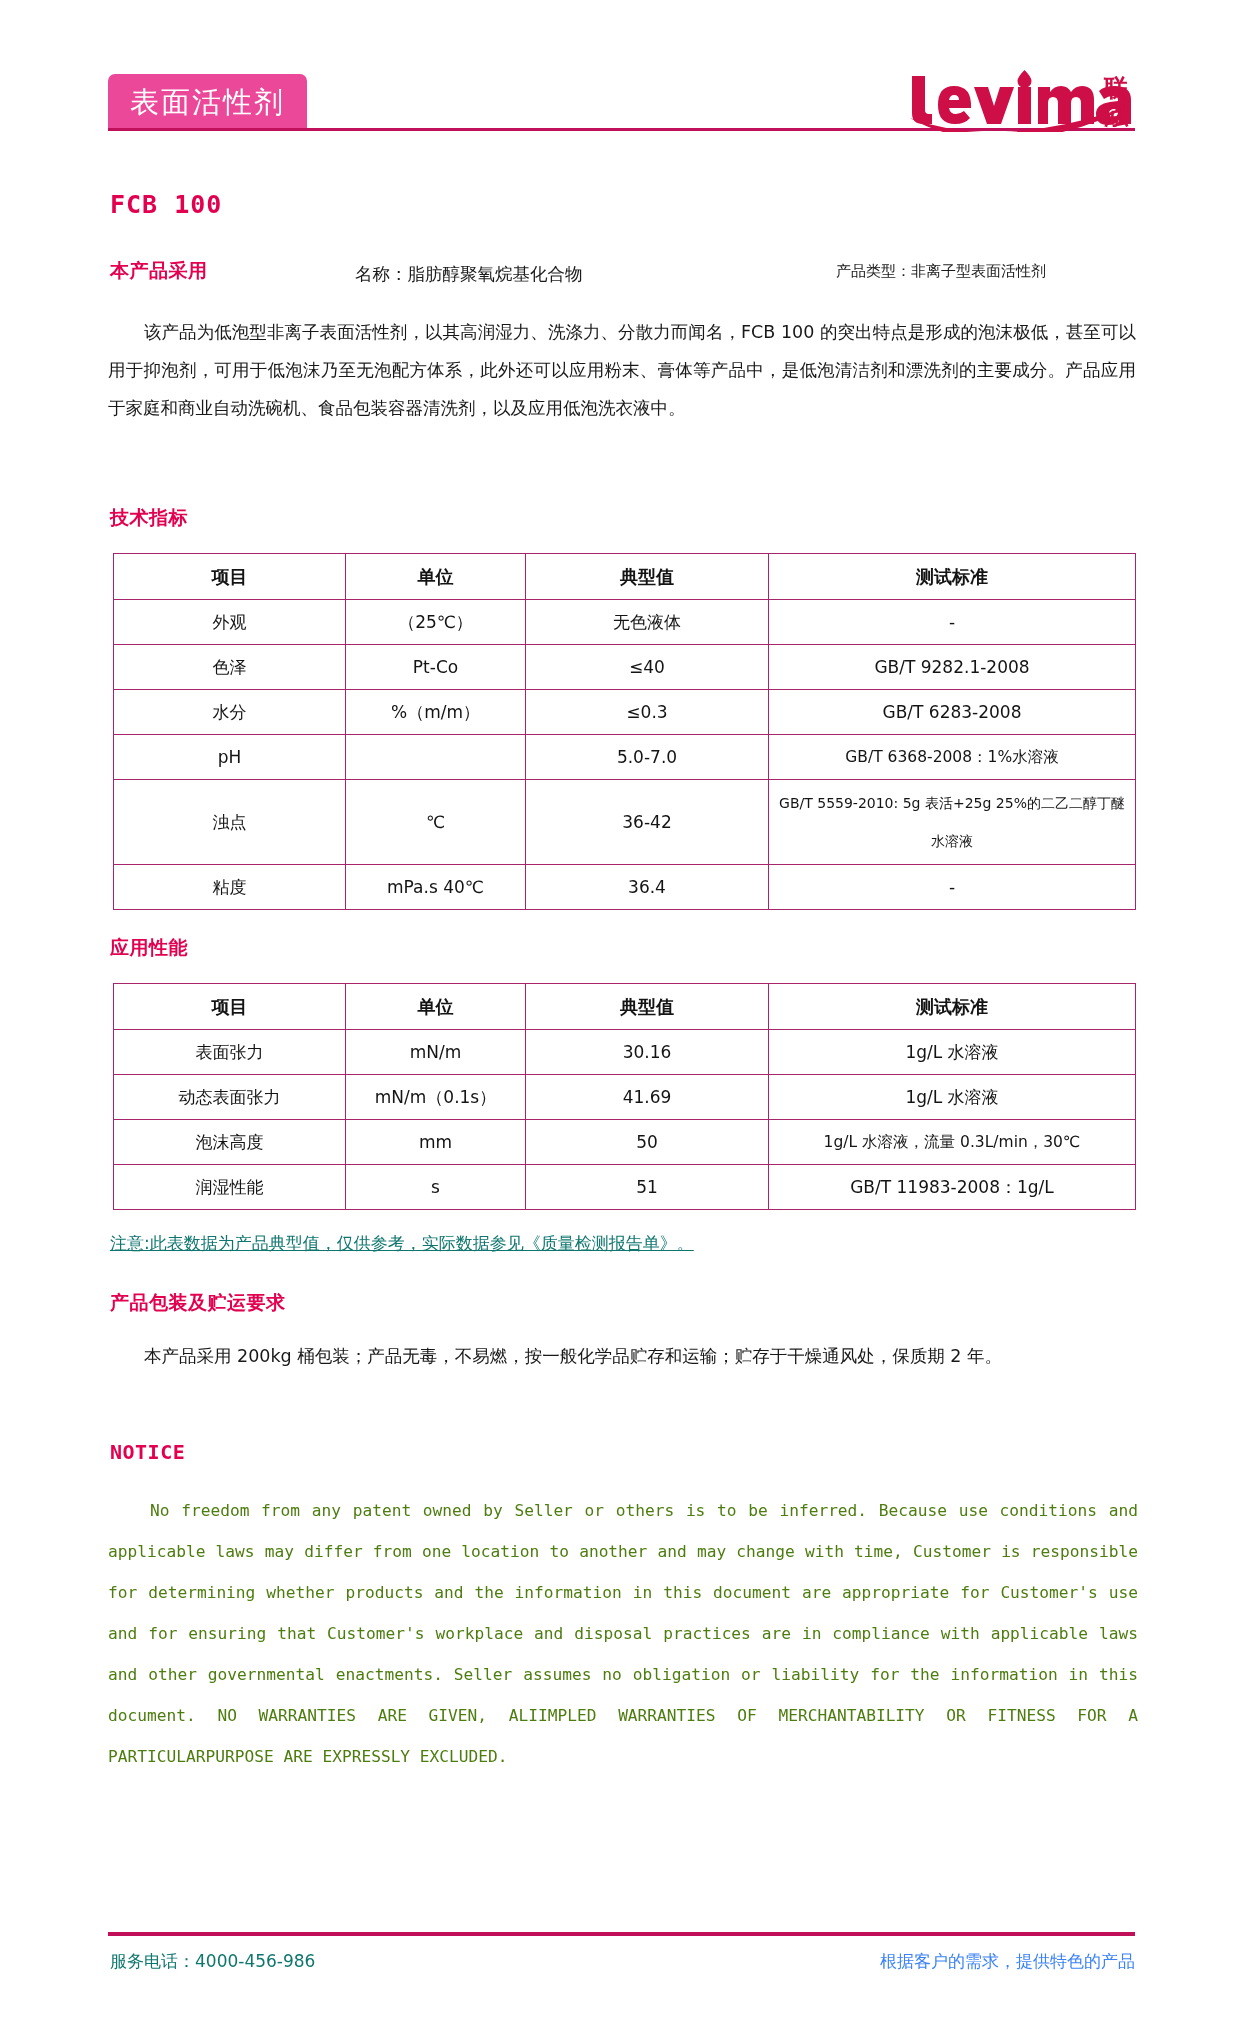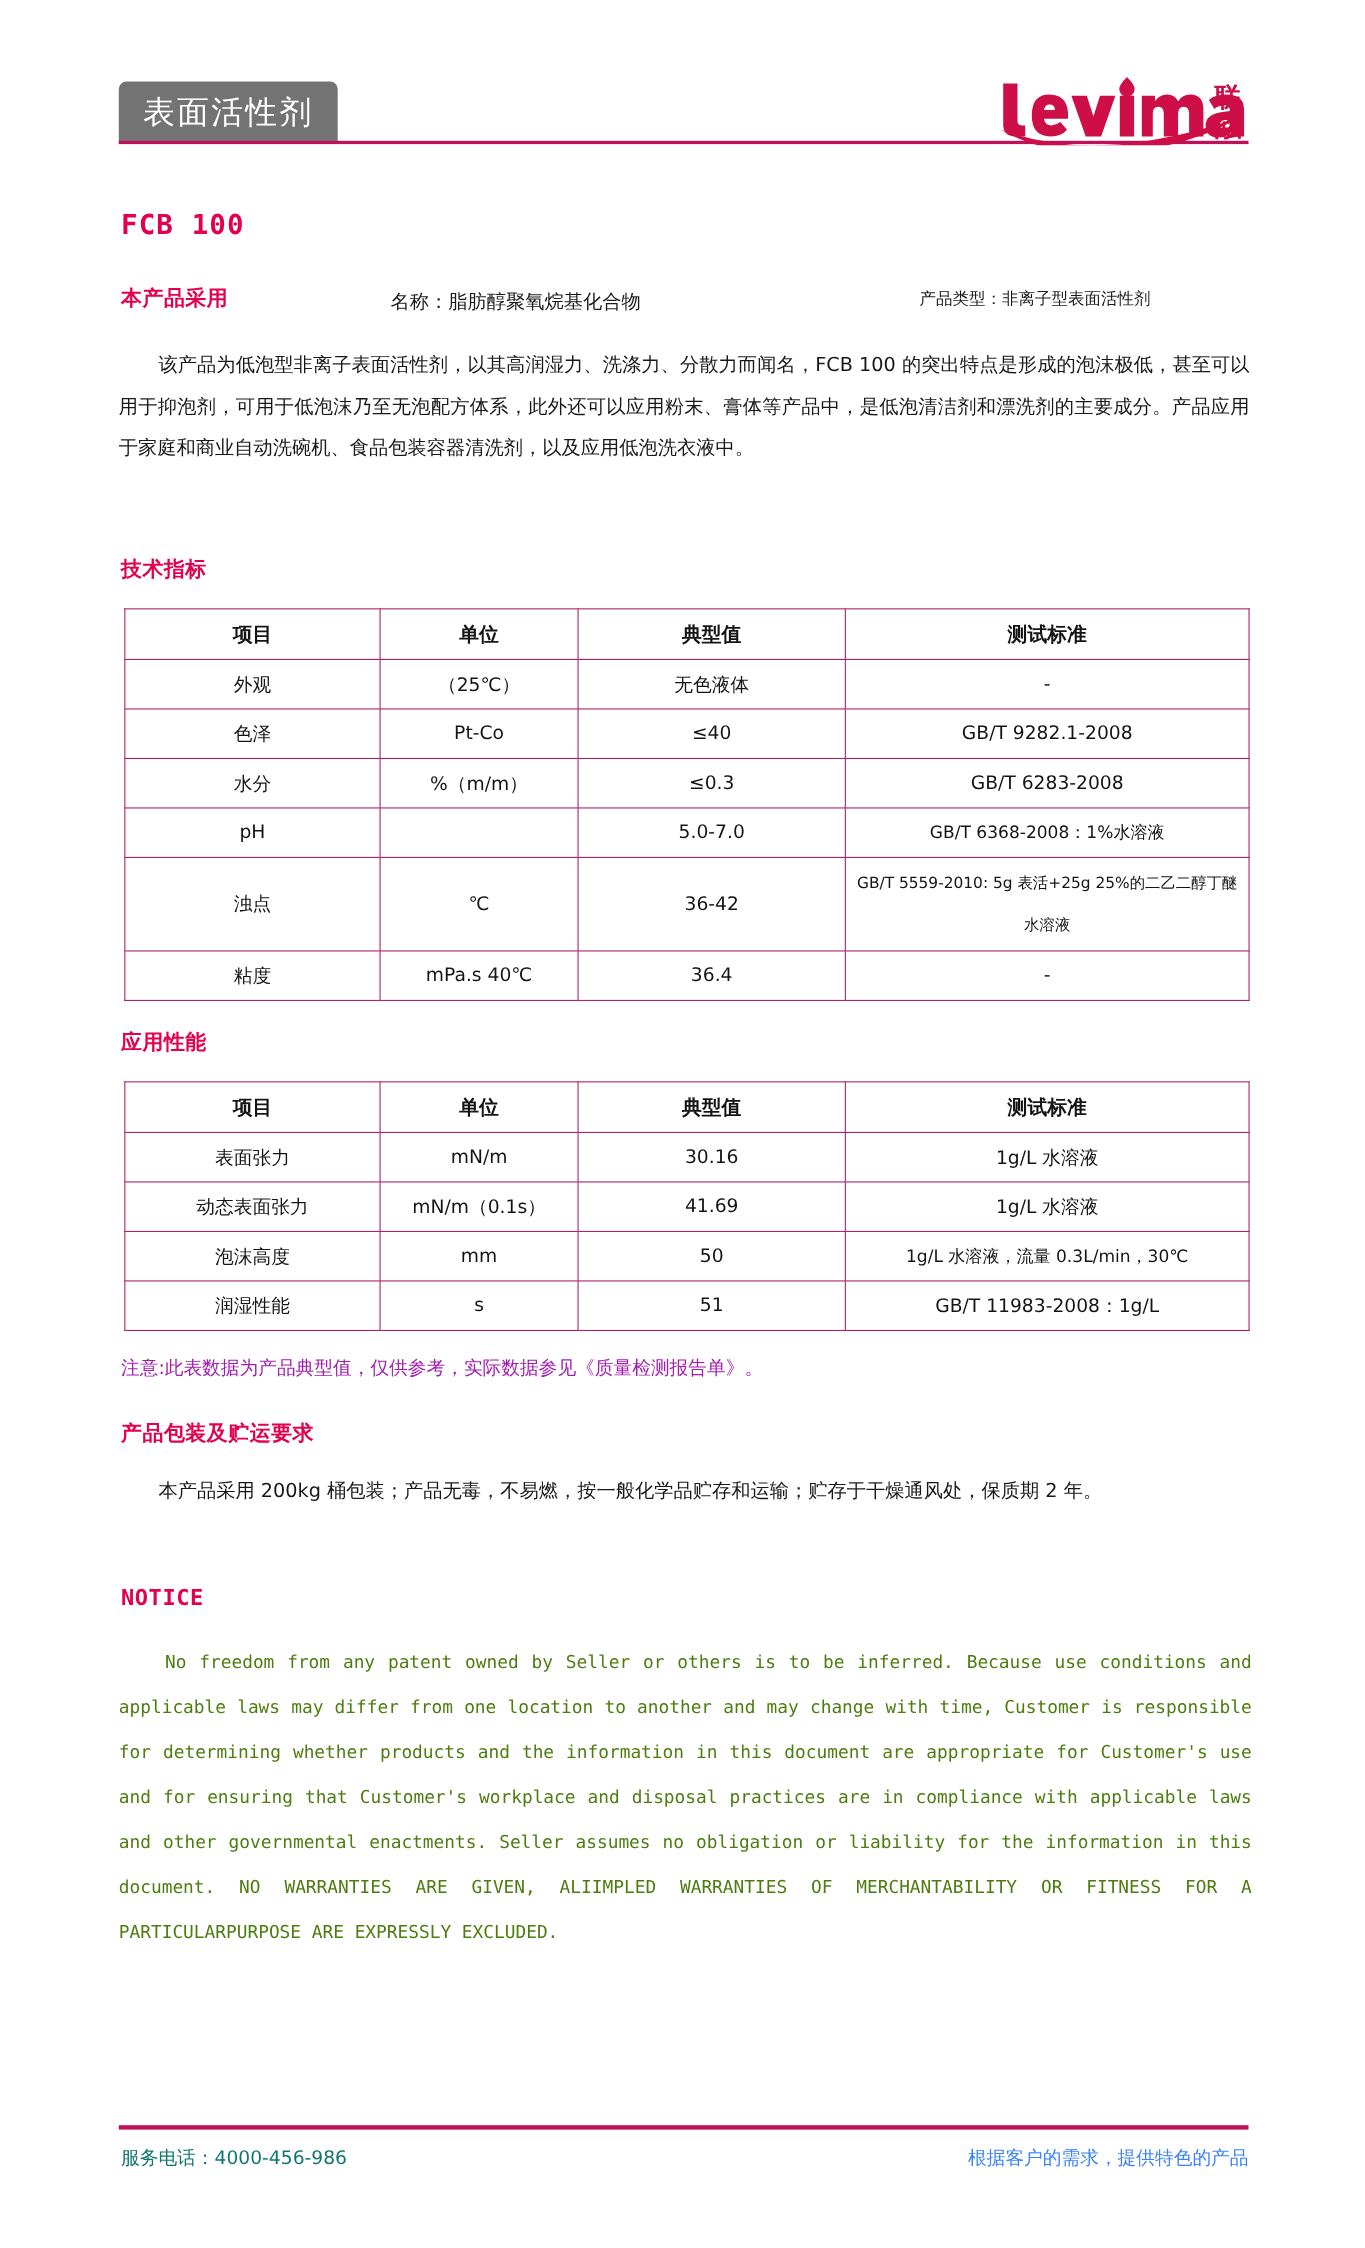--- a/index.html
+++ b/index.html
@@ -28,21 +28,21 @@
     position: absolute;
     left: 0; top: 0;
     width: 1241px;
     height: 175px;
   }
   .header-banner {
     position: absolute;
     left: 108px;
     top: 74px;
     height: 56px;
-    background: #737373;
+    background: #ec4899;
     border-radius: 7px 7px 0 0;
     padding: 0 22px;
     display: flex;
     align-items: center;
     justify-content: flex-end;
   }
   .header-banner-text {
     color: #ffffff;
     font-family: "DejaVu Sans", sans-serif;
     font-size: 29px;
@@ -156,22 +156,23 @@
   }
   .tbl tbody td.tall { height: 84px; line-height: 32px; }
   .tbl tbody td.small { font-size: 14px; line-height: 38px; }
   .tbl tbody td.sm2 { font-size: 15.5px; }
 
   
   .note {
     position: absolute;
     font-family: "DejaVu Sans", sans-serif;
     font-size: 17px;
-    color: #a21caf;
-    white-space: nowrap;
+    color: #0f766e;
+    white-space: nowrap;
+    text-decoration: underline;
   }
 
   
   .notice-body {
     position: absolute;
     font-family: "DejaVu Sans Mono", monospace;
     font-size: 16.2px;
     line-height: 41px;
     color: #4d7c0f;
     text-align: justify;

